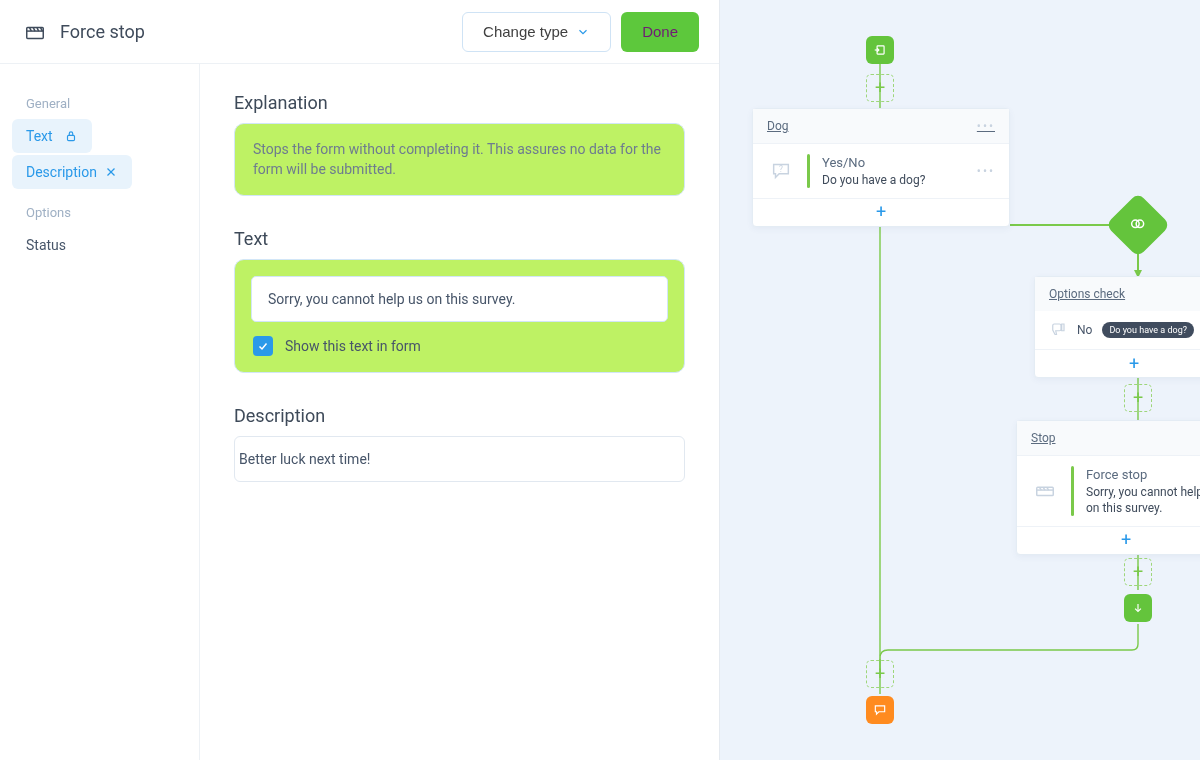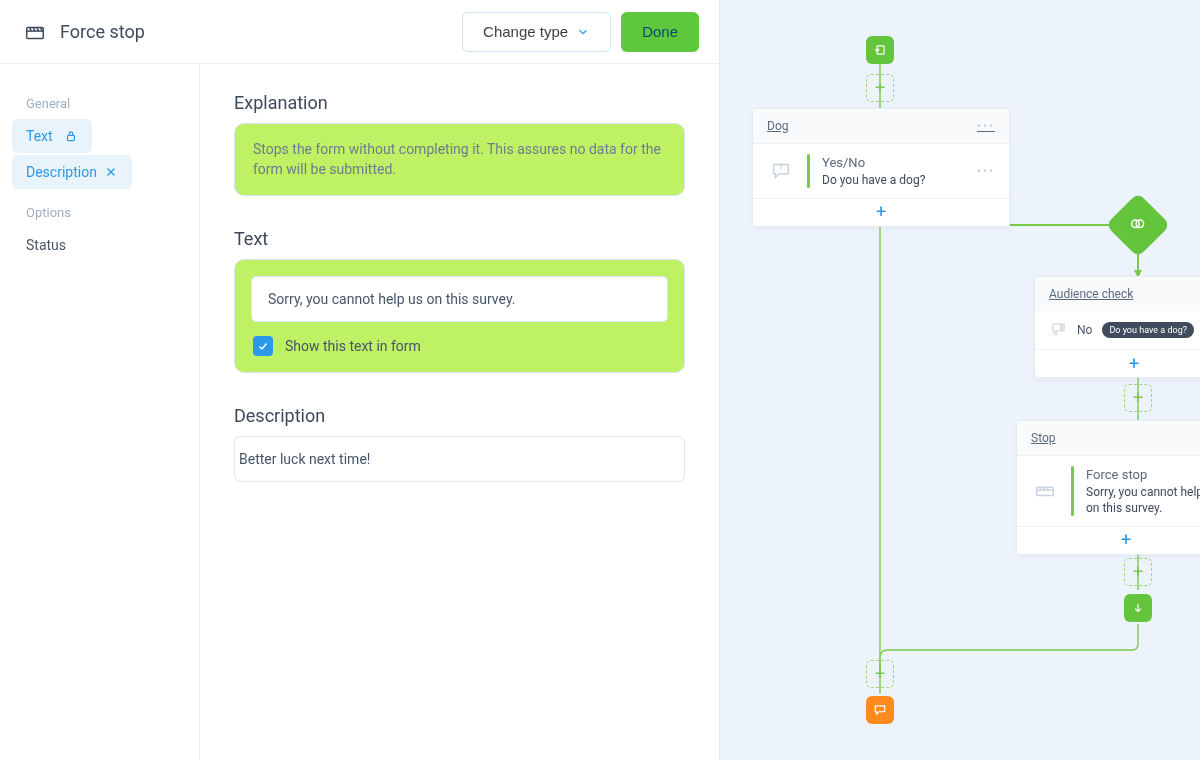--- a/index.html
+++ b/index.html
@@ -53,21 +53,21 @@
     gap: 8px;
   }
   .btn-outline {
     border-color: #cfe3f5;
     background: #fff;
     color: #404040;
     margin-right: 10px;
   }
   .btn-done {
     background: #5dc83c;
-    color: #0c4a6e;
+    color: #701a75;
     font-weight: 500;
   }
   .chev-down { width:14px; height:14px; }
 
   .body-cols {
     display: flex;
     flex: 1;
     min-height: 0;
   }
   .sidebar {
@@ -396,21 +396,21 @@
       <span class="diamond-inner">
         <svg viewBox="0 0 24 24" width="18" height="18" fill="none" stroke="#fff" stroke-width="2">
             <circle cx="9" cy="12" r="5"></circle>
             <circle cx="15" cy="12" r="5"></circle>
           </svg>
       </span>
     </div>
 
     <div class="node" style="left:314px; top:276px; width:200px;">
       <div class="node-head" style="border-bottom:none;">
-        <span>Audience check</span>
+        <span>Options check</span>
       </div>
       <div class="cond-row">
         <svg class="thumbs" viewBox="0 0 24 24" fill="none" stroke="#c8d3e0" stroke-width="1.6">
             <path d="M17 4h3v9h-3zM14 4H7a2 2 0 0 0-2 2v6l3 6h2l-1-5h5a2 2 0 0 0 2-2V6a2 2 0 0 0-2-2z"></path>
           </svg>
         <span>No</span>
         <span class="pill">Do you have a dog?</span>
       </div>
       <div class="node-foot">
         <span class="plus-blue">+</span>

